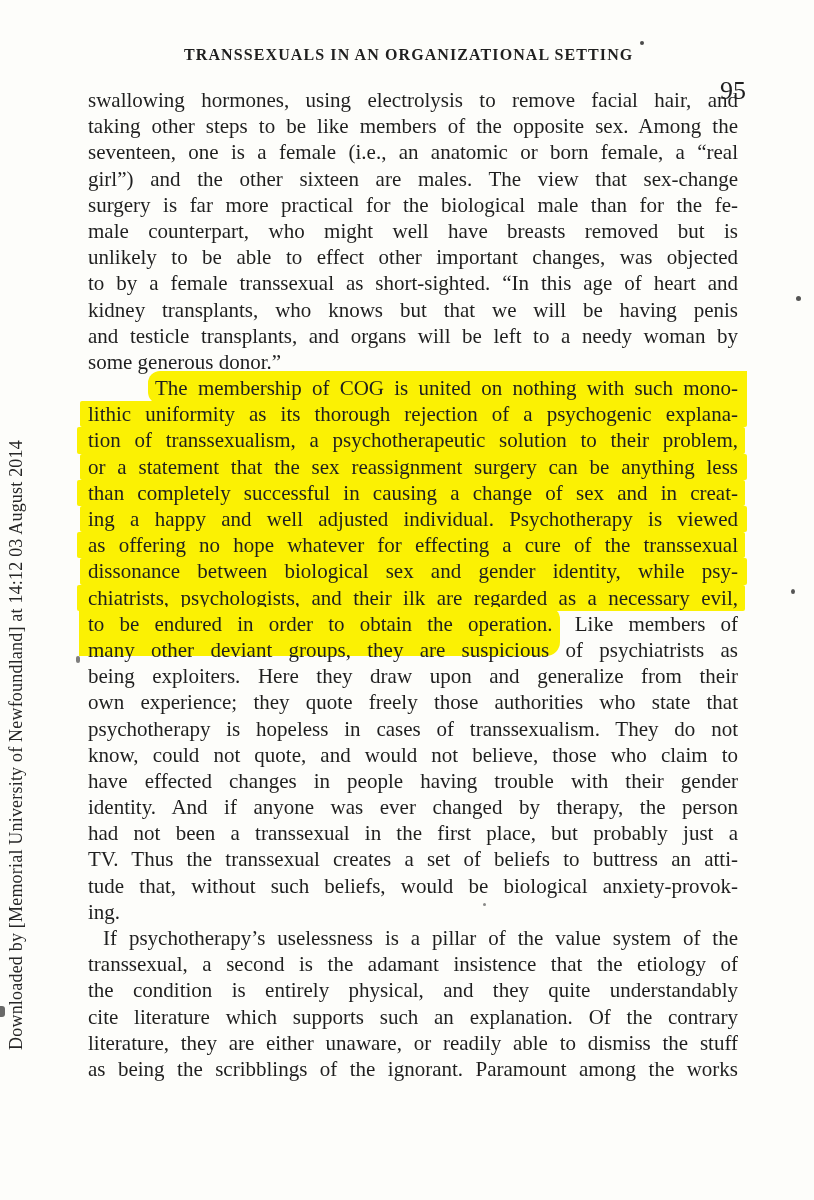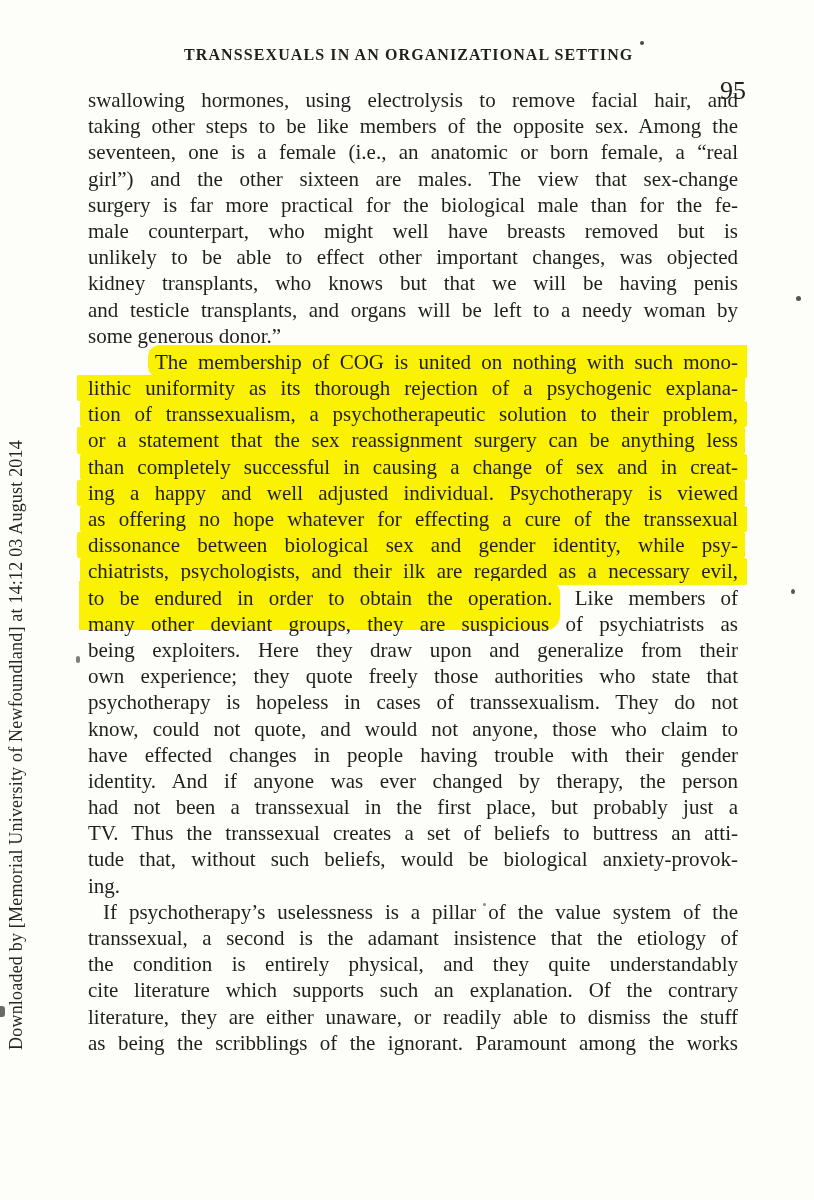--- a/index.html
+++ b/index.html
@@ -111,38 +111,39 @@
   <div class="sidebar-stamp">Downloaded by [Memorial University of Newfoundland] at 14:12 03 August 2014</div>
 
   <div class="body-text">
       <div class="line"><span>swallowing hormones, using electrolysis to remove facial hair, and</span></div>
       <div class="line"><span>taking other steps to be like members of the opposite sex. Among the</span></div>
       <div class="line"><span>seventeen, one is a female (i.e., an anatomic or born female, a “real</span></div>
       <div class="line"><span>girl”) and the other sixteen are males. The view that sex-change</span></div>
       <div class="line"><span>surgery is far more practical for the biological male than for the fe-</span></div>
       <div class="line"><span>male counterpart, who might well have breasts removed but is</span></div>
       <div class="line"><span>unlikely to be able to effect other important changes, was objected</span></div>
+      <div class="line"><span>to by a female transsexual as short-sighted. “In this age of heart and</span></div>
       <div class="line"><span>kidney transplants, who knows but that we will be having penis</span></div>
       <div class="line"><span>and testicle transplants, and organs will be left to a needy woman by</span></div>
       <div class="line no-just"><span>some generous donor.”</span></div>
       <div class="line"><span class="indent"></span><span class="hl hl-start">The membership of COG is united on nothing with such mono-</span></div>
       <div class="line hl-full"><span>lithic uniformity as its thorough rejection of a psychogenic explana-</span></div>
       <div class="line hl-full"><span>tion of transsexualism, a psychotherapeutic solution to their problem,</span></div>
       <div class="line hl-full"><span>or a statement that the sex reassignment surgery can be anything less</span></div>
       <div class="line hl-full"><span>than completely successful in causing a change of sex and in creat-</span></div>
       <div class="line hl-full"><span>ing a happy and well adjusted individual. Psychotherapy is viewed</span></div>
       <div class="line hl-full"><span>as offering no hope whatever for effecting a cure of the transsexual</span></div>
       <div class="line hl-full"><span>dissonance between biological sex and gender identity, while psy-</span></div>
       <div class="line hl-full"><span>chiatrists, psychologists, and their ilk are regarded as a necessary evil,</span></div>
       <div class="line"><span class="hl hl-end">to be endured in order to obtain the operation.</span><span> Like members of</span></div>
       <div class="line"><span>many other deviant groups, they are suspicious of psychiatrists as</span></div>
       <div class="line"><span>being exploiters. Here they draw upon and generalize from their</span></div>
       <div class="line"><span>own experience; they quote freely those authorities who state that</span></div>
       <div class="line"><span>psychotherapy is hopeless in cases of transsexualism. They do not</span></div>
-      <div class="line"><span>know, could not quote, and would not anyone, those who claim to</span></div>
+      <div class="line"><span>know, could not quote, and would not believe, those who claim to</span></div>
       <div class="line"><span>have effected changes in people having trouble with their gender</span></div>
       <div class="line"><span>identity. And if anyone was ever changed by therapy, the person</span></div>
       <div class="line"><span>had not been a transsexual in the first place, but probably just a</span></div>
       <div class="line"><span>TV. Thus the transsexual creates a set of beliefs to buttress an atti-</span></div>
       <div class="line"><span>tude that, without such beliefs, would be biological anxiety-provok-</span></div>
       <div class="line no-just"><span>ing.</span></div>
       <div class="line"><span class="indent"></span><span>If psychotherapy’s uselessness is a pillar of the value system of the</span></div>
       <div class="line"><span>transsexual, a second is the adamant insistence that the etiology of</span></div>
       <div class="line"><span>the condition is entirely physical, and they quite understandably</span></div>
       <div class="line"><span>cite literature which supports such an explanation. Of the contrary</span></div>

